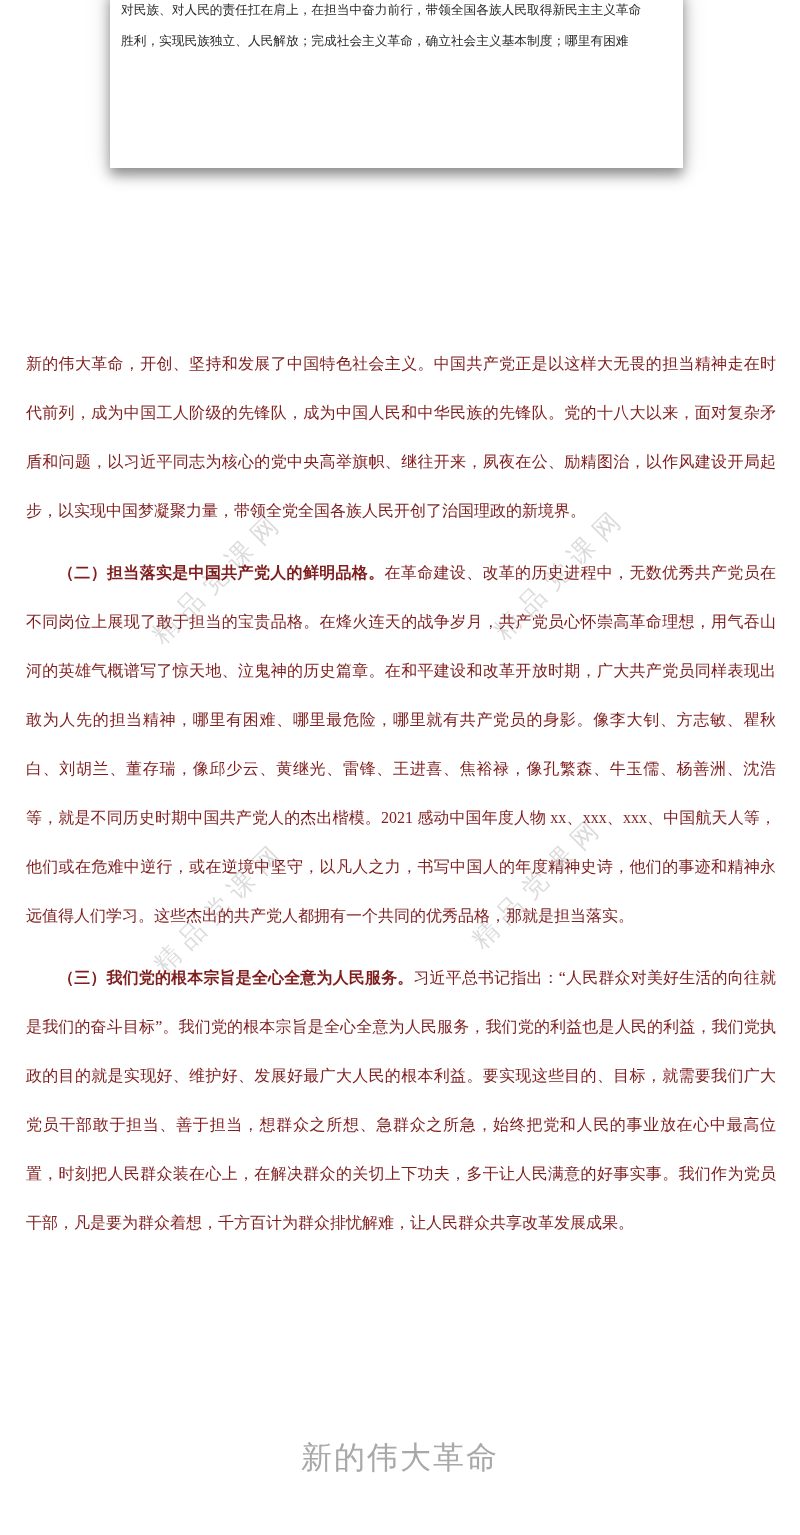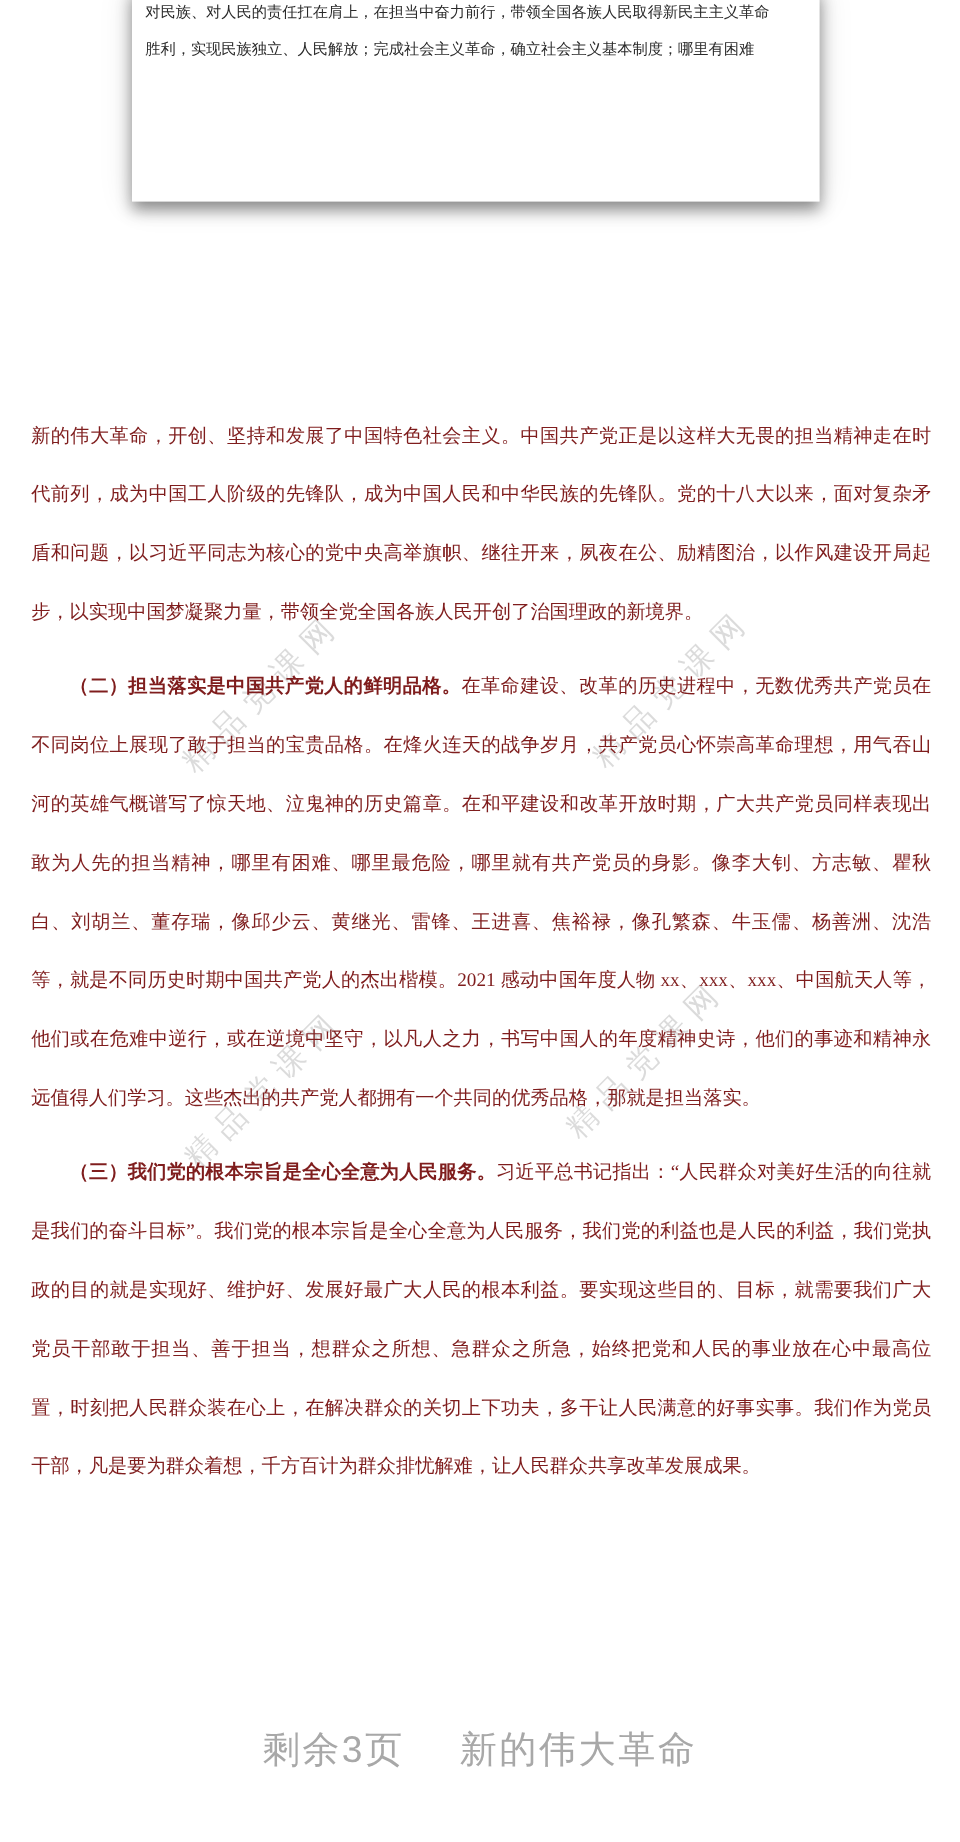--- a/index.html
+++ b/index.html
@@ -89,15 +89,14 @@
 
 <div class="content">
   <p class="para no-indent">新的伟大革命，开创、坚持和发展了中国特色社会主义。中国共产党正是以这样大无畏的担当精神走在时代前列，成为中国工人阶级的先锋队，成为中国人民和中华民族的先锋队。党的十八大以来，面对复杂矛盾和问题，以习近平同志为核心的党中央高举旗帜、继往开来，夙夜在公、励精图治，以作风建设开局起步，以实现中国梦凝聚力量，带领全党全国各族人民开创了治国理政的新境界。</p>
 
   <p class="para"><b>（二）担当落实是中国共产党人的鲜明品格。</b><span>在革命建设、改革的历史进程中，无数优秀共产党员在不同岗位上展现了敢于担当的宝贵品格。在烽火连天的战争岁月，共产党员心怀崇高革命理想，用气吞山河的英雄气概谱写了惊天地、泣鬼神的历史篇章。在和平建设和改革开放时期，广大共产党员同样表现出敢为人先的担当精神，哪里有困难、哪里最危险，哪里就有共产党员的身影。像李大钊、方志敏、瞿秋白、刘胡兰、董存瑞，像邱少云、黄继光、雷锋、王进喜、焦裕禄，像孔繁森、牛玉儒、杨善洲、沈浩等，就是不同历史时期中国共产党人的杰出楷模。2021 感动中国年度人物 xx、xxx、xxx、中国航天人等，他们或在危难中逆行，或在逆境中坚守，以凡人之力，书写中国人的年度精神史诗，他们的事迹和精神永远值得人们学习。这些杰出的共产党人都拥有一个共同的优秀品格，那就是担当落实。</span></p>
 
   <p class="para"><b>（三）我们党的根本宗旨是全心全意为人民服务。</b><span>习近平总书记指出：“人民群众对美好生活的向往就是我们的奋斗目标”。我们党的根本宗旨是全心全意为人民服务，我们党的利益也是人民的利益，我们党执政的目的就是实现好、维护好、发展好最广大人民的根本利益。要实现这些目的、目标，就需要我们广大党员干部敢于担当、善于担当，想群众之所想、急群众之所急，始终把党和人民的事业放在心中最高位置，时刻把人民群众装在心上，在解决群众的关切上下功夫，多干让人民满意的好事实事。我们作为党员干部，凡是要为群众着想，千方百计为群众排忧解难，让人民群众共享改革发展成果。</span></p>
 </div>
 
 <div class="footer">
-  <span>剩余3页</span>
   <span>新的伟大革命</span>
 </div>
 
 </body></html>

